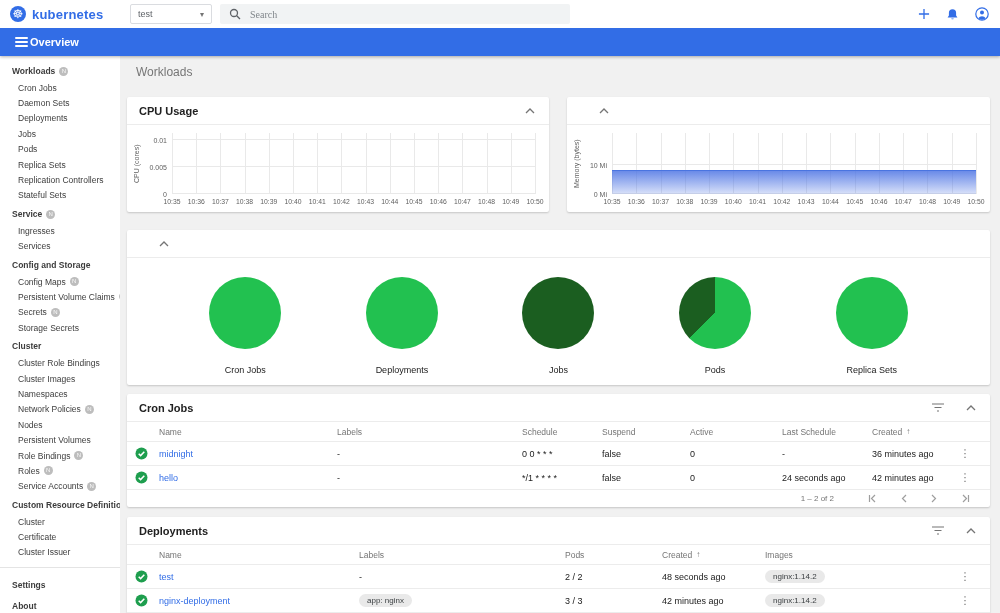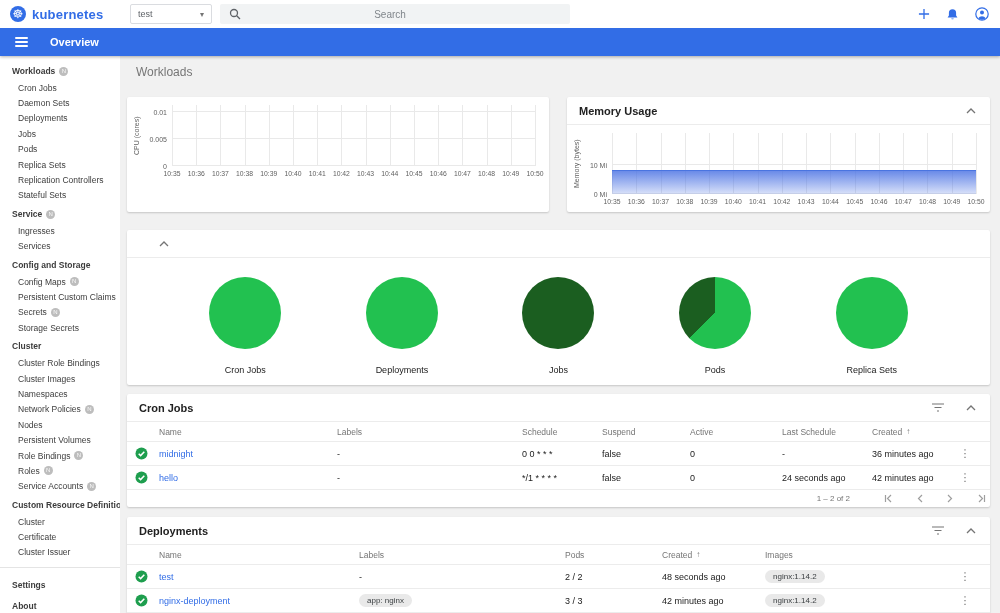--- a/index.html
+++ b/index.html
@@ -7,30 +7,30 @@
   .app { position:relative; width:1000px; height:613px; overflow:hidden; background:#fff; }
 
   
   .topbar { position:absolute; top:0; left:0; right:0; height:28px; background:#fff; z-index:6; }
   .brand { position:absolute; left:10px; top:0; height:28px; display:flex; align-items:center; gap:6px; cursor:pointer; }
   .brand-icon { width:16px; height:16px; border-radius:50%; background:#326de6; color:#fff; font-size:12px; line-height:16px; text-align:center; display:inline-block; }
   .brand-text { color:#326de6; font-size:13px; font-weight:700; letter-spacing:.2px; }
   .ns-select { position:absolute; left:130px; top:4px; width:82px; height:20px; border:1px solid #dadce0; border-radius:2px; display:flex; align-items:center; justify-content:space-between; padding:0 7px; font-size:9px; color:#5f6368; background:#fff; cursor:pointer; }
   .ns-caret { font-size:8px; color:#757575; }
   .searchbar { position:absolute; left:220px; top:4px; width:350px; height:20px; background:#f1f3f4; border-radius:2px; display:flex; align-items:center; padding-left:9px; gap:9px; }
-  .searchbar input { border:none; outline:none; background:transparent; font-size:10px; color:#202124; width:280px; font-family:Liberation Sans, sans-serif;text-align:center; }
+  .searchbar input { border:none; outline:none; background:transparent; font-size:10px; color:#202124; width:280px; font-family:Liberation Serif, serif; }
   .searchbar input::placeholder { color:#80868b; }
   .top-actions { position:absolute; right:11px; top:0; height:28px; display:flex; align-items:center; gap:16px; }
   .icon-btn { background:none; border:none; cursor:pointer; display:flex; align-items:center; justify-content:center; padding:0; }
 
   
   .toolbar { position:absolute; top:28px; left:0; right:0; height:28px; background:#326de6; display:flex; align-items:center; box-shadow:0 1px 3px rgba(0,0,0,.3); z-index:5; }
   .hamburger { margin-left:13px; background:none; border:none; cursor:pointer; display:flex; flex-direction:column; gap:2.5px; padding:2px; }
   .hamburger span { display:block; width:13px; height:1.6px; background:#fff; border-radius:1px; }
-  .toolbar-title { color:#fff; font-size:11px; font-weight:700; margin-left:20px; }
+  .toolbar-title { color:#fff; font-size:11px; font-weight:700; margin-left:0; }
 
   
   .sidebar { position:absolute; top:56px; left:0; width:120px; bottom:0; background:#fff; padding-top:4px; overflow:hidden; z-index:2; }
   .side-section, .side-item, .side-footer-item { display:flex; align-items:center; gap:4px; cursor:pointer; white-space:nowrap; color:#3c3c3c; }
   .side-section { height:18px; padding-left:12px; font-size:8.5px; font-weight:700; margin-top:2px; }
   .side-item { height:15.4px; padding-left:18px; font-size:8.5px; }
   .side-divider { border-top:1px solid #e4e4e4; margin:7px 0 6px 0; }
   .side-footer-item { height:21px; padding-left:12px; font-size:8.5px; font-weight:700; }
   .ns-badge { width:9px; height:9px; border-radius:50%; background:#bdbdbd; color:#fafafa; font-size:6px; line-height:9px; text-align:center; flex:none; font-weight:400; }
 
@@ -75,21 +75,21 @@
   .t-head .t-cell { font-size:8.5px; color:#757575; display:flex; align-items:center; gap:4px; }
   .t-body-row { height:24px; }
   .t-cell { font-size:9px; color:#212121; overflow:hidden; white-space:nowrap; }
   .t-link { color:#326de6; text-decoration:none; cursor:pointer; }
   .rel-time { border-bottom:1px dotted #9e9e9e; padding-bottom:1px; cursor:default; }
   .chip { display:inline-block; background:#e9e9e9; border-radius:9px; padding:2px 8px; font-size:8px; color:#3c4043; }
   .kebab { font-size:11px; color:#757575; text-align:center; cursor:pointer; letter-spacing:0; justify-self:center; }
   .sort-arrow { font-size:8px; color:#757575; }
   .status-cell { display:flex; align-items:center; }
 
-  .t-footer { height:17px; display:flex; align-items:center; justify-content:flex-end; gap:22px; padding-right:4px;margin-left:22px; }
+  .t-footer { height:17px; display:flex; align-items:center; justify-content:flex-end; gap:22px; padding-right:20px;margin-left:22px; }
   .pg-label { font-size:8px; color:#757575; margin-right:12px; }
   .pg-btn { background:none; border:none; padding:0; cursor:pointer; display:flex; align-items:center; }
 </style>
 </head>
 <body>
 
 <div class="app">
 
   <header class="topbar">
     <div class="brand">
@@ -179,21 +179,21 @@
           <span>Services</span>
         </div>
         <div class="side-section">
           <span>Config and Storage</span>
         </div>
         <div class="side-item">
           <span>Config Maps</span>
           <span class="ns-badge">N</span>
         </div>
         <div class="side-item">
-          <span>Persistent Custom Claims</span>
+          <span>Persistent Volume Claims</span>
           <span class="ns-badge">N</span>
         </div>
         <div class="side-item">
           <span>Secrets</span>
           <span class="ns-badge">N</span>
         </div>
         <div class="side-item">
           <span>Storage Secrets</span>
         </div>
         <div class="side-section">
@@ -251,20 +251,28 @@
         <div class="side-footer-item">
           <span>About</span>
         </div>
       </div>
   </aside>
 
   <main class="main">
     <div class="page-title">Workloads</div>
 
     <section class="card" id="card-cpu">
+      <div class="card-header">
+        <span class="card-title">CPU Usage</span>
+        <button class="hdr-btn">
+          <svg width="10" height="6" viewBox="0 0 10 6">
+              <path d="M1 5 L5 1 L9 5" stroke="#757575" stroke-width="1.3" fill="none"></path>
+            </svg>
+        </button>
+      </div>
       <div class="chart" id="cpu-chart">
           <div class="chart-ylabel">CPU (cores)</div>
           <div class="chart-yticks">
             <span style="bottom: 0%;">0</span>
             <span style="bottom: 44.2478%;">0.005</span>
             <span style="bottom: 88.4956%;">0.01</span>
           </div>
           <div class="chart-plot">
             <div class="gl-v" style="left: 0%;"></div>
             <div class="gl-v" style="left: 6.66667%;"></div>
@@ -302,21 +310,20 @@
             <span style="left: 80%;">10:47</span>
             <span style="left: 86.6667%;">10:48</span>
             <span style="left: 93.3333%;">10:49</span>
             <span style="left: 100%;">10:50</span>
           </div>
         </div>
     </section>
 
     <section class="card" id="card-mem">
       <div class="card-header">
-        <span class="card-title">Memory Usage</span>
         <button class="hdr-btn">
           <svg width="10" height="6" viewBox="0 0 10 6">
               <path d="M1 5 L5 1 L9 5" stroke="#757575" stroke-width="1.3" fill="none"></path>
             </svg>
         </button>
       </div>
       <div class="chart" id="mem-chart">
           <div class="chart-ylabel">Memory (bytes)</div>
           <div class="chart-yticks">
             <span style="bottom: 0%;">0 Mi</span>

